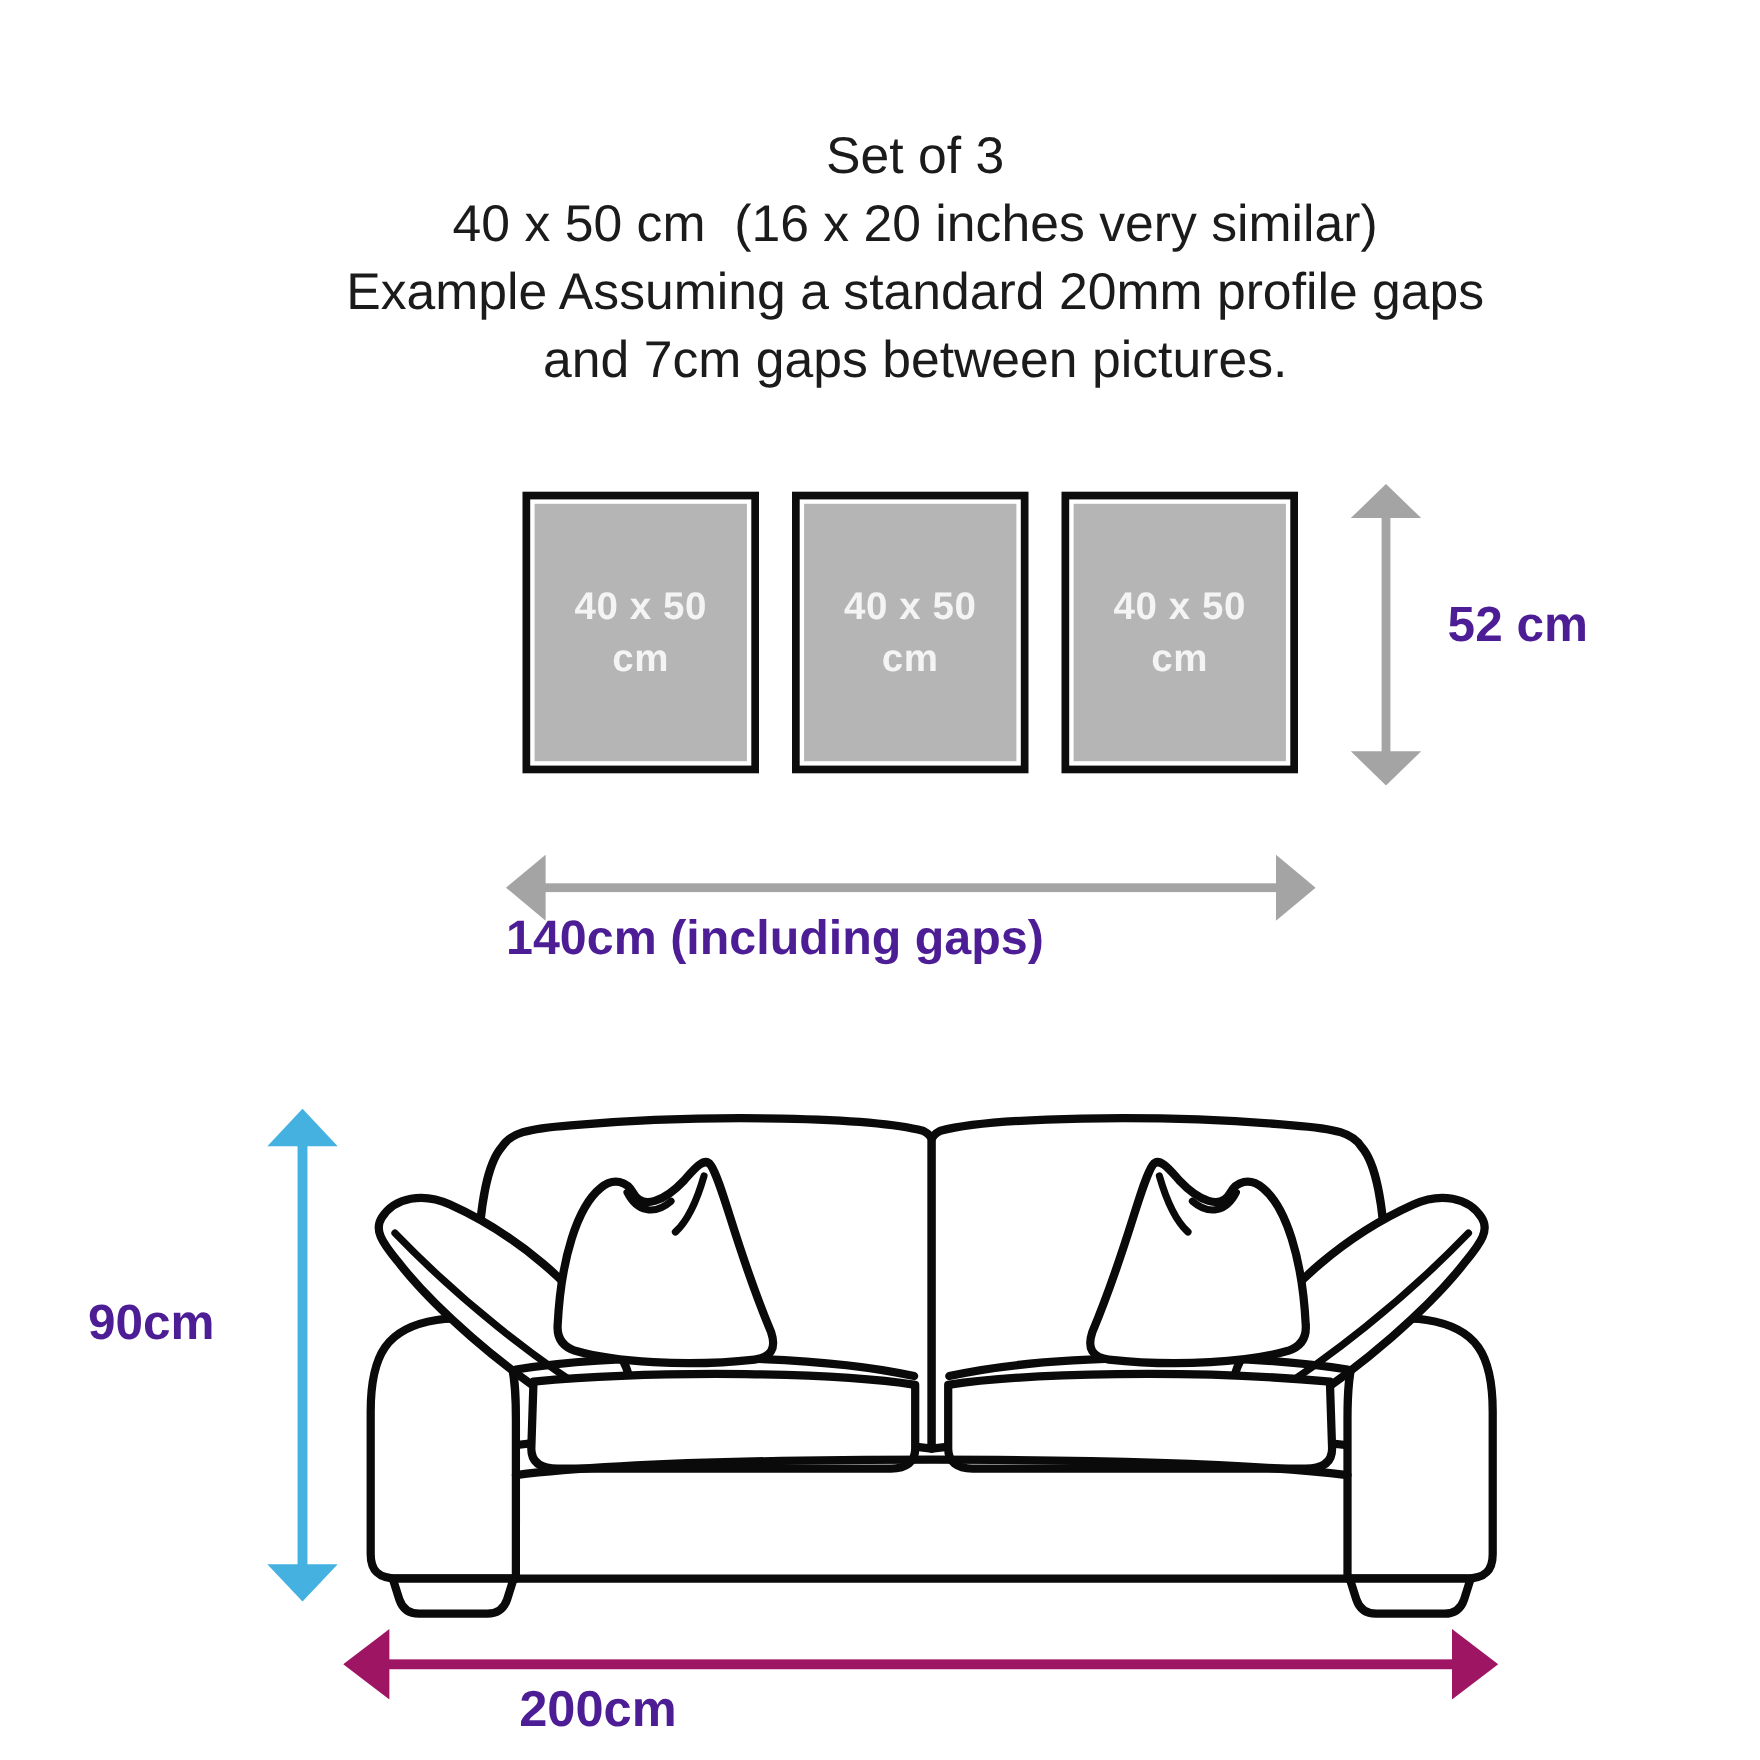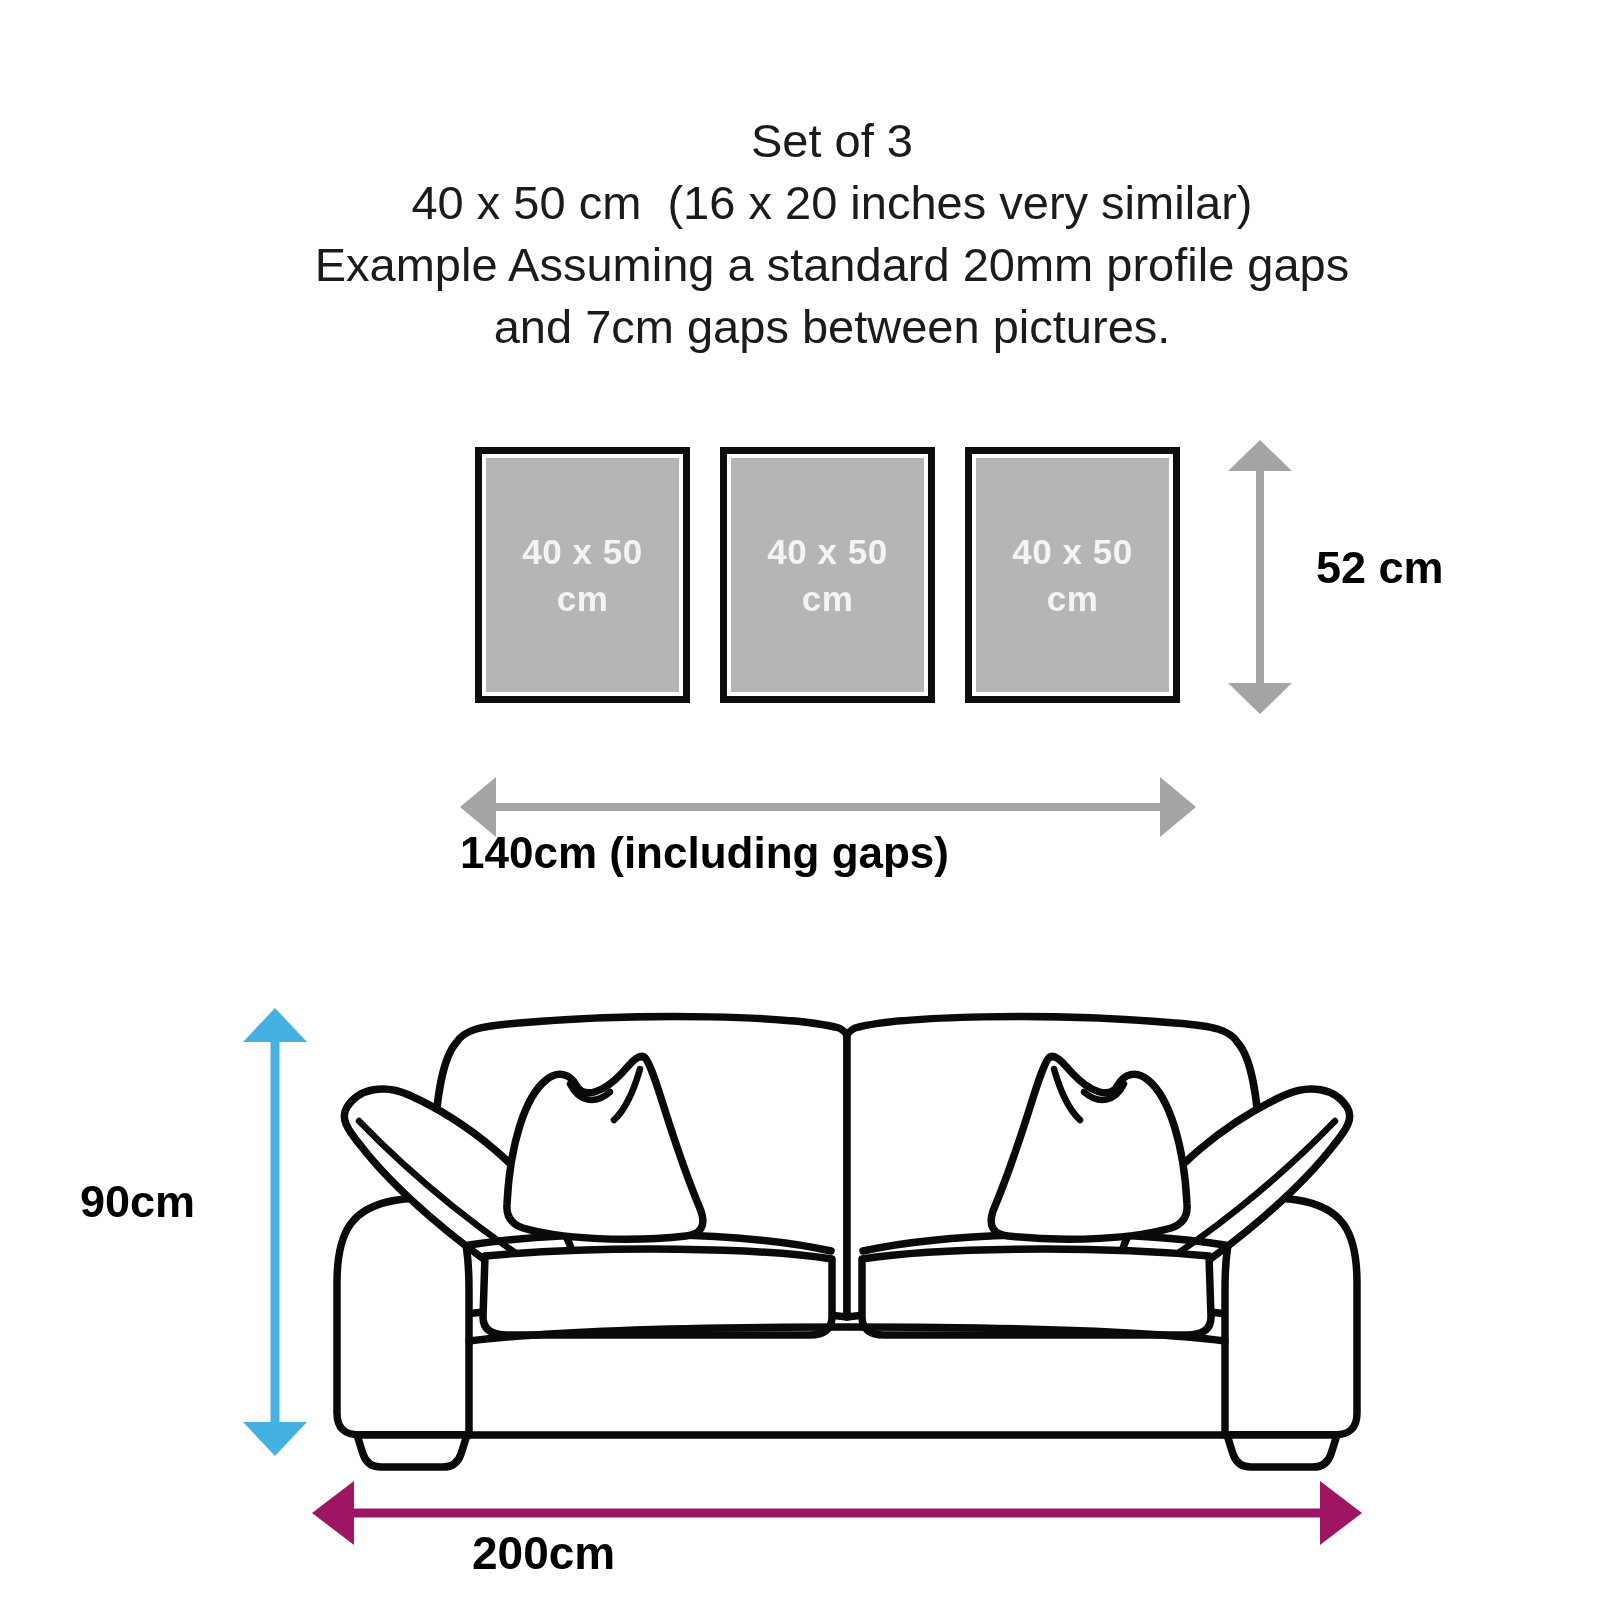--- a/index.html
+++ b/index.html
@@ -22,21 +22,21 @@
     width:100%;height:100%;background:#b5b5b5;
     display:flex;flex-direction:column;align-items:center;justify-content:center;
     font-weight:700;font-size:35px;line-height:47px;color:#f4f4f4;letter-spacing:0.5px;
   }
   .frame1{left:443px;}
   .frame2{left:688px;}
   .frame3{left:933px;}
   
   .arrow{position:absolute;display:block;}
   
-  .dim{position:absolute;font-weight:700;color:#000000;}
+  .dim{position:absolute;font-weight:700;color:#4c1d95;}
   .lbl-52{left:1284px;top:542px;font-size:45px;}
   .lbl-140{left:428px;top:828px;width:736px;font-size:44px;}
   .lbl-90{left:48px;top:1176px;width:144px;font-size:45px;}
   .lbl-200{left:440px;top:1526px;width:750px;text-align:left;font-size:46px;}
   
   .sofa{position:absolute;left:285px;top:985px;}
   .sofa path{stroke:#0a0a0a;stroke-width:7.5;stroke-linejoin:round;stroke-linecap:round;fill:#ffffff;}
   .sofa path.line{fill:none;}
   .sofa path.thin{fill:none;stroke-width:6.5;}
 </style>

